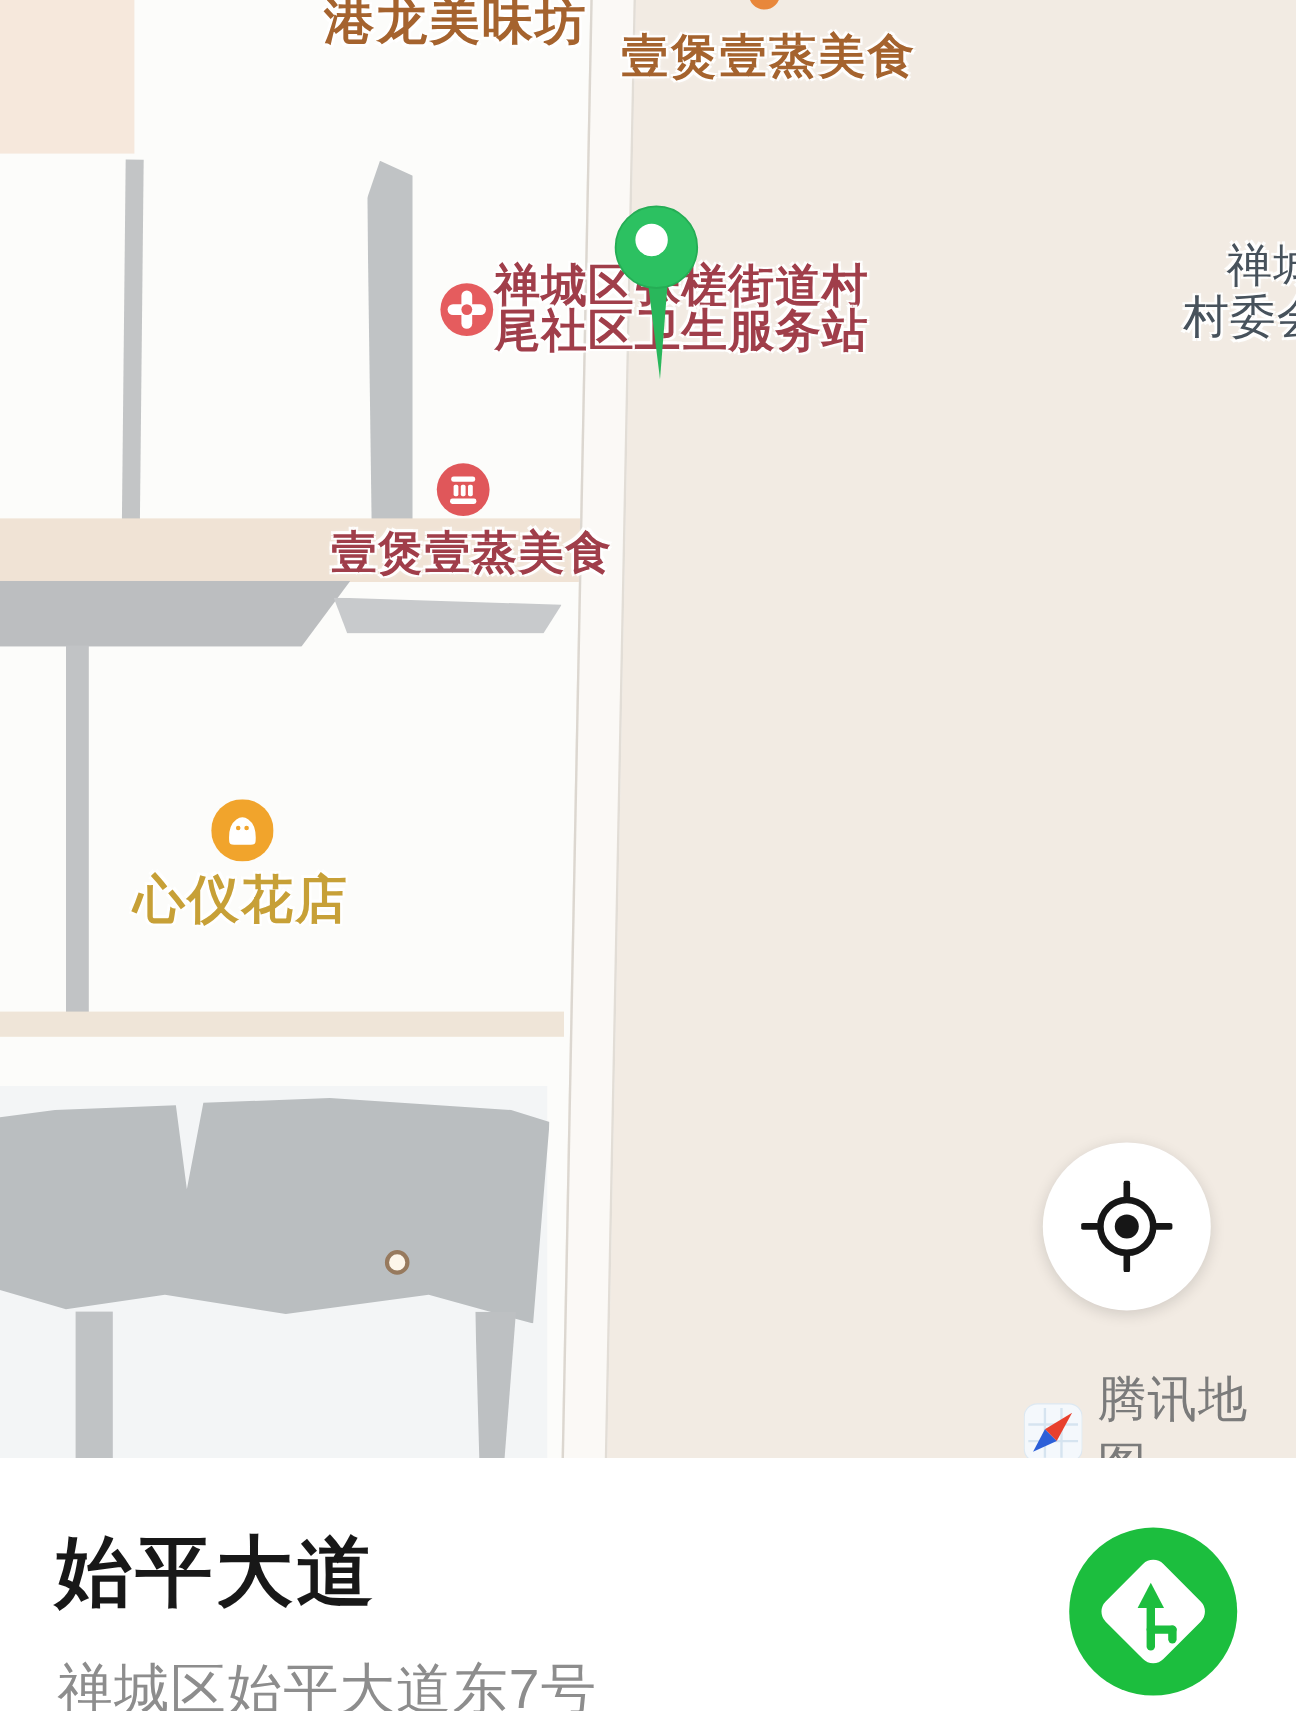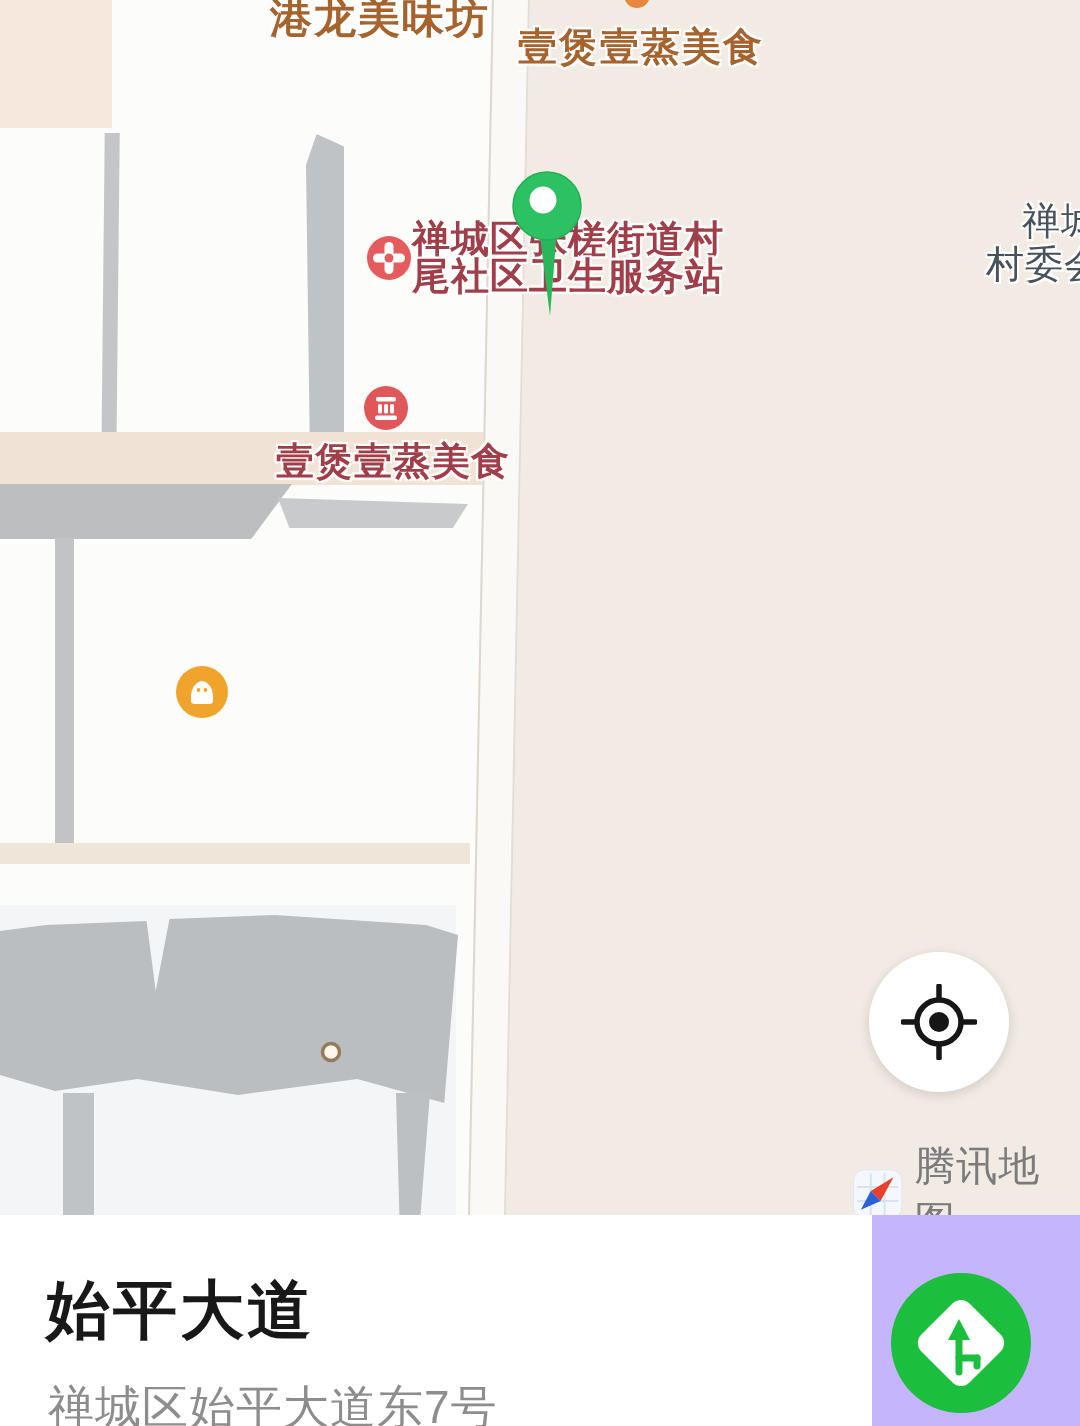--- a/index.html
+++ b/index.html
@@ -57,21 +57,21 @@
   .shopbag { left:176px; top:666px; }
   .dotmark { left:319px; top:1040px; }
   
   .locate-btn { position:absolute; left:869px; top:952px; width:140px; height:140px;
     border-radius:50%; background:#ffffff; border:none; padding:0; cursor:pointer;
     box-shadow:0 3px 12px rgba(0,0,0,.14);
     display:flex; align-items:center; justify-content:center; }
   .watermark { position:absolute; left:853px; top:1139px; display:flex; align-items:center; }
   .wm-text { margin-left:12px; font-size:41px; color:#7b7b7b; letter-spacing:1px; font-weight:500; }
   
-  .panel { position:absolute; left:0; top:1215px; width:872px; height:211px; background:#ffffff; }
+  .panel { position:absolute; left:0; top:1215px; width:1080px; height:211px; background:#ffffff; }
   .panel-title { position:absolute; left:46px; top:52px; font-size:64px; font-weight:700;
     color:#181818; letter-spacing:3px; white-space:nowrap; }
   .panel-address { position:absolute; left:48px; top:162px; font-size:46px; color:#8d8d8d;
     letter-spacing:1px; white-space:nowrap; }
   .route-btn { position:absolute; left:891px; top:58px; width:140px; height:140px;
     border-radius:50%; background:#1cbe3e; border:none; padding:0; cursor:pointer;
     display:flex; align-items:center; justify-content:center; }
 </style>
 </head>
 <body>
@@ -101,20 +101,21 @@
 
     <div class="lbl lbl-health">
       <div>禅城区张槎街道村</div>
       <div>尾社区卫生服务站</div>
     </div>
 
     <div class="lbl lbl-police">
       <div>壹煲壹蒸美食</div>
     </div>
 
+    <div class="lbl lbl-flower">心仪花店</div>
     <div class="lbl lbl-village1">禅城</div>
     <div class="lbl lbl-village2">村委会</div>
 
     <svg class="marker hospital" width="46" height="46" viewBox="0 0 46 46">
       <circle cx="23" cy="23" r="22" fill="#e55c5e"></circle>
       <rect x="18.5" y="7" width="9" height="32" rx="4.5" fill="#ffffff"></rect>
       <rect x="7" y="18.5" width="32" height="9" rx="4.5" fill="#ffffff"></rect>
       <circle cx="23" cy="23" r="4.5" fill="#e55c5e"></circle>
     </svg>
 

